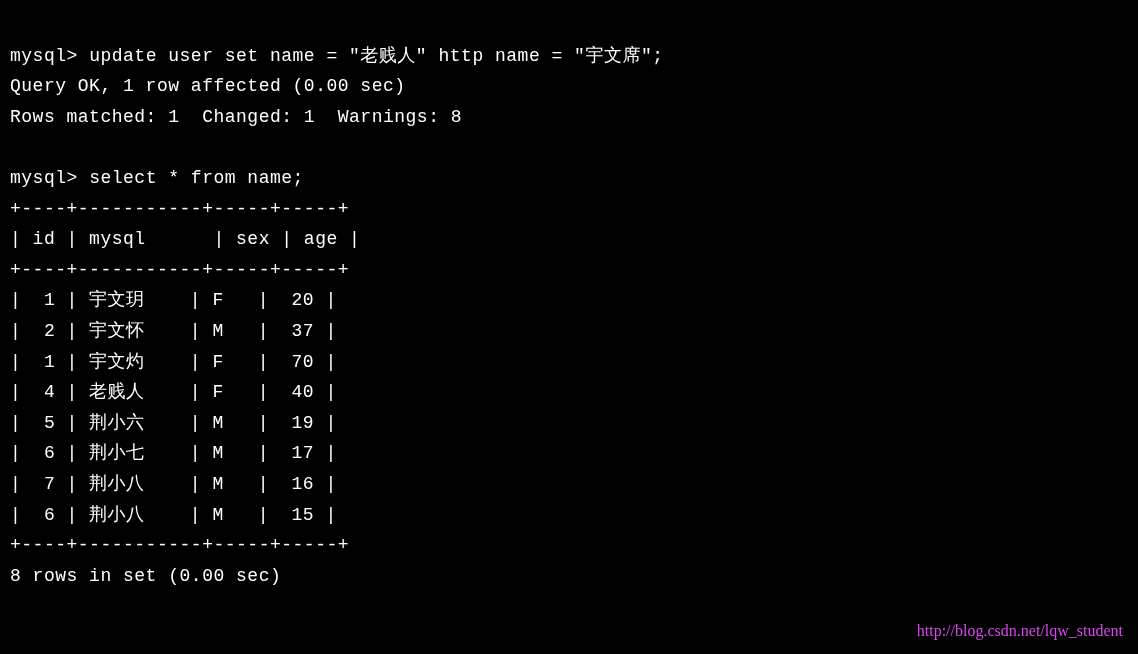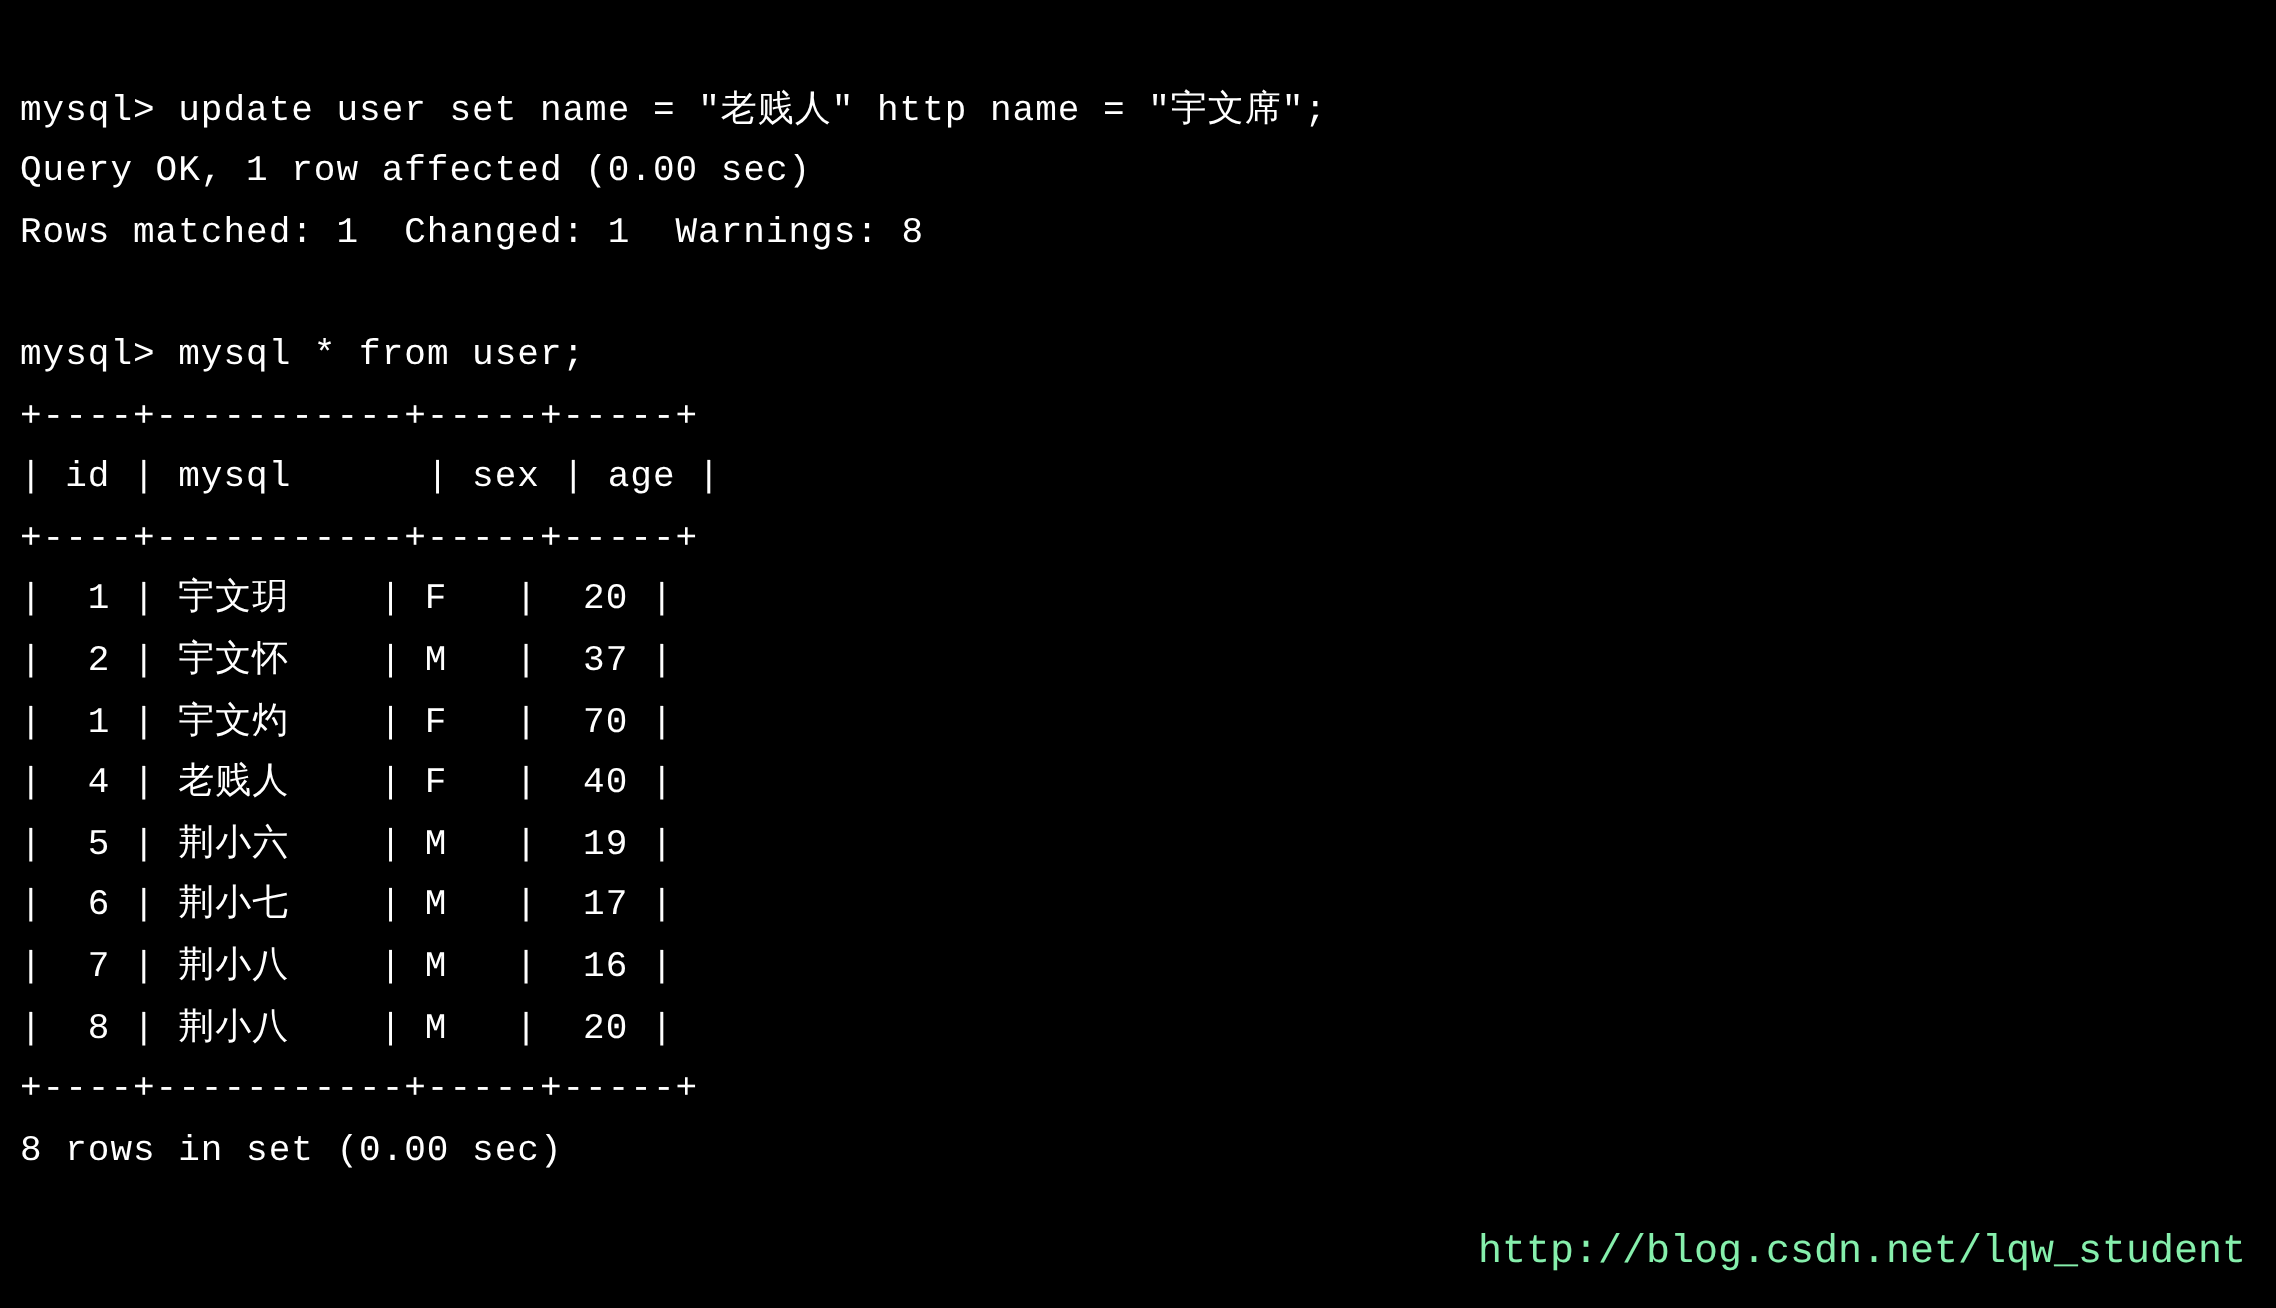--- a/index.html
+++ b/index.html
@@ -20,42 +20,42 @@
       overflow: hidden;
     }
     .terminal {
       white-space: pre;
       letter-spacing: 0.5px;
     }
     .watermark {
       position: absolute;
       bottom: 10px;
       right: 15px;
-      color: #86efac;
-      font-size: 20px;
-      font-family: Liberation Mono, monospace;
+      color: #d946ef;
+      font-size: 16px;
+      font-family: Liberation Serif, serif;
     }
   </style>
 </head>
 <body>
 
 <div class="terminal">
 <span><span>mysql&gt; </span><span>update user set name = "老贱人" http name = "宇文席";</span></span>
 <span>Query OK, 1 row affected (0.00 sec)</span>
 <span>Rows matched: 1  Changed: 1  Warnings: 8</span>
 <span></span>
-<span><span>mysql&gt; </span><span>mysql * from user;</span></span>
+<span><span>mysql&gt; </span><span>select * from name;</span></span>
 <span>+----+-----------+-----+-----+</span>
 <span>| id | mysql      | sex | age |</span>
 <span>+----+-----------+-----+-----+</span>
 <span>|  1 | 宇文玥    | F   |  20 |</span>
 <span>|  2 | 宇文怀    | M   |  37 |</span>
 <span>|  1 | 宇文灼    | F   |  70 |</span>
 <span>|  4 | 老贱人    | F   |  40 |</span>
 <span>|  5 | 荆小六    | M   |  19 |</span>
 <span>|  6 | 荆小七    | M   |  17 |</span>
 <span>|  7 | 荆小八    | M   |  16 |</span>
-<span>|  8 | 荆小八    | M   |  20 |</span>
+<span>|  6 | 荆小八    | M   |  15 |</span>
 <span>+----+-----------+-----+-----+</span>
 <span>8 rows in set (0.00 sec)</span>
 </div>
 
 <div class="watermark">http://blog.csdn.net/lqw_student</div>
 
 </body></html>

